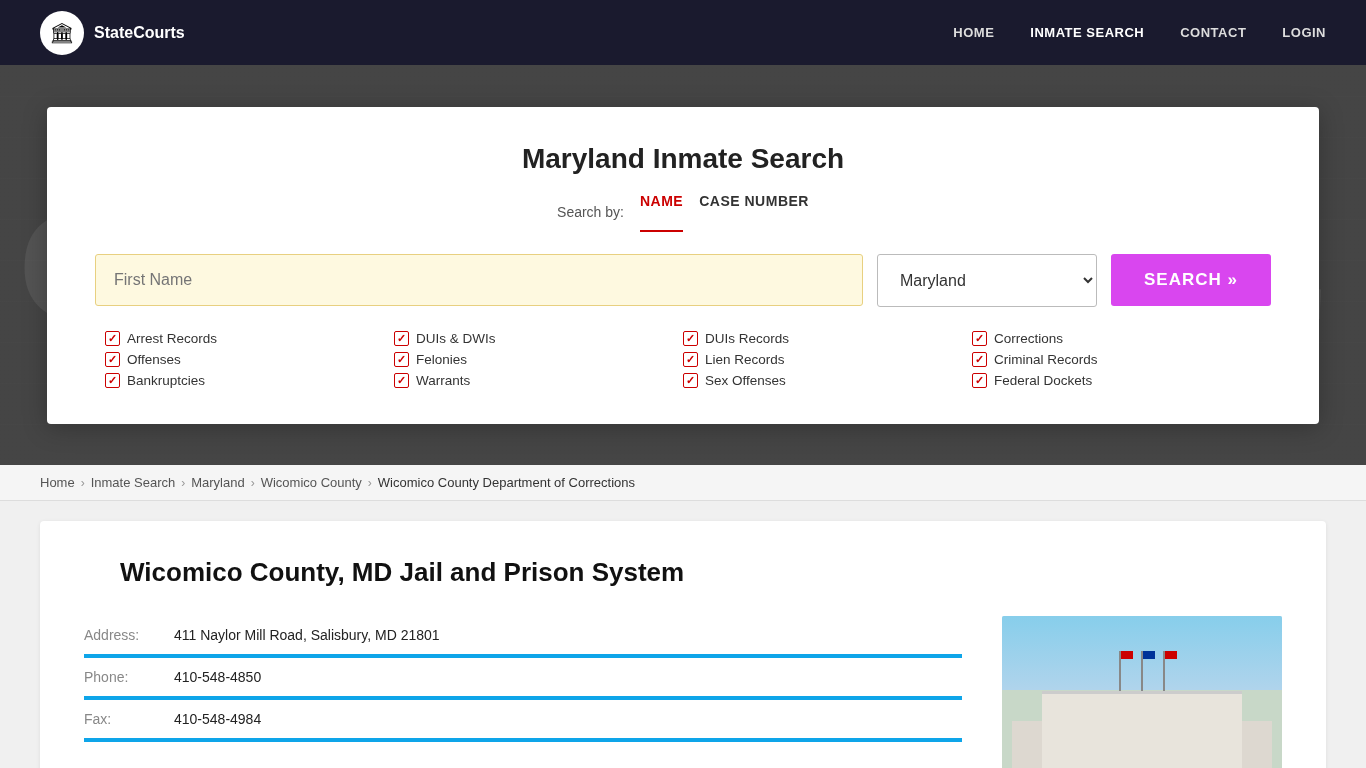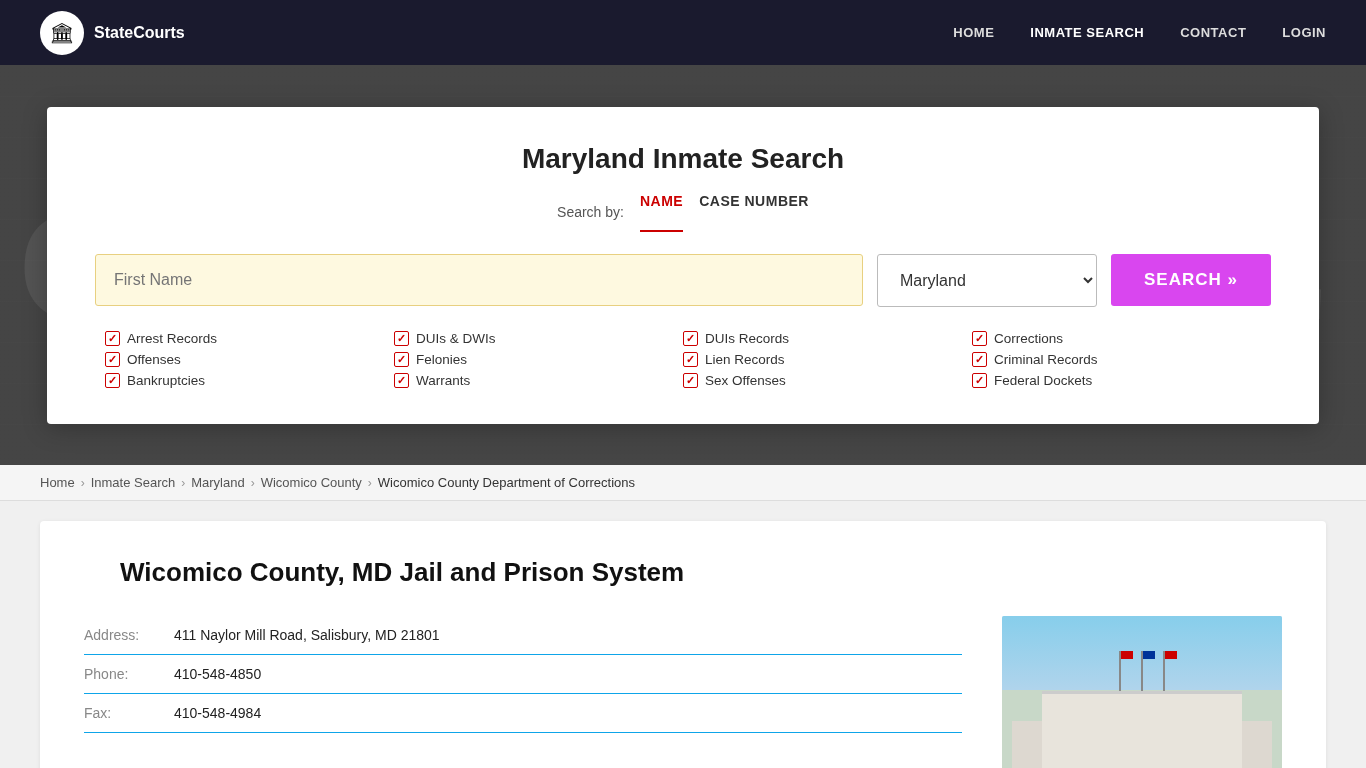--- a/index.html
+++ b/index.html
@@ -259,21 +259,21 @@
     .facility-info {
       flex: 1;
     }
     .info-table {
       width: 100%;
       border-collapse: collapse;
     }
     .info-row td {
       padding: 11px 0;
       font-size: 14px;
-      border-bottom: 1px solid #0ea5e9;
+      border-bottom: 4px solid #0ea5e9;
       vertical-align: top;
     }
     .info-label {
       color: #888;
       width: 90px;
       min-width: 90px;
     }
     .info-value {
       color: #222;
       margin-left: 8px;

